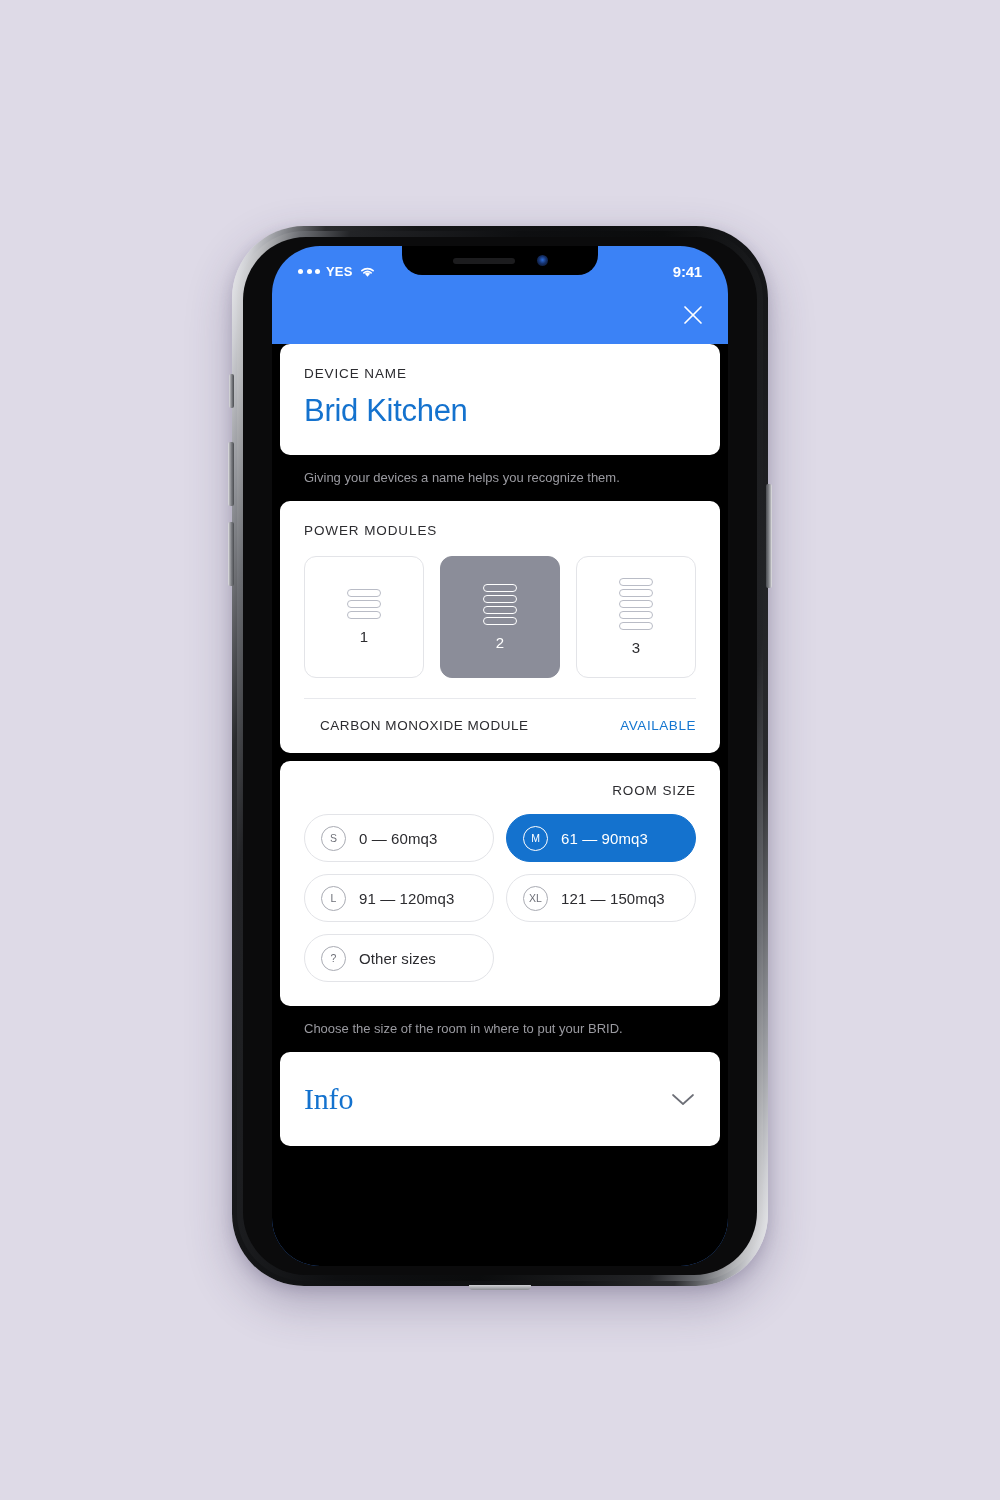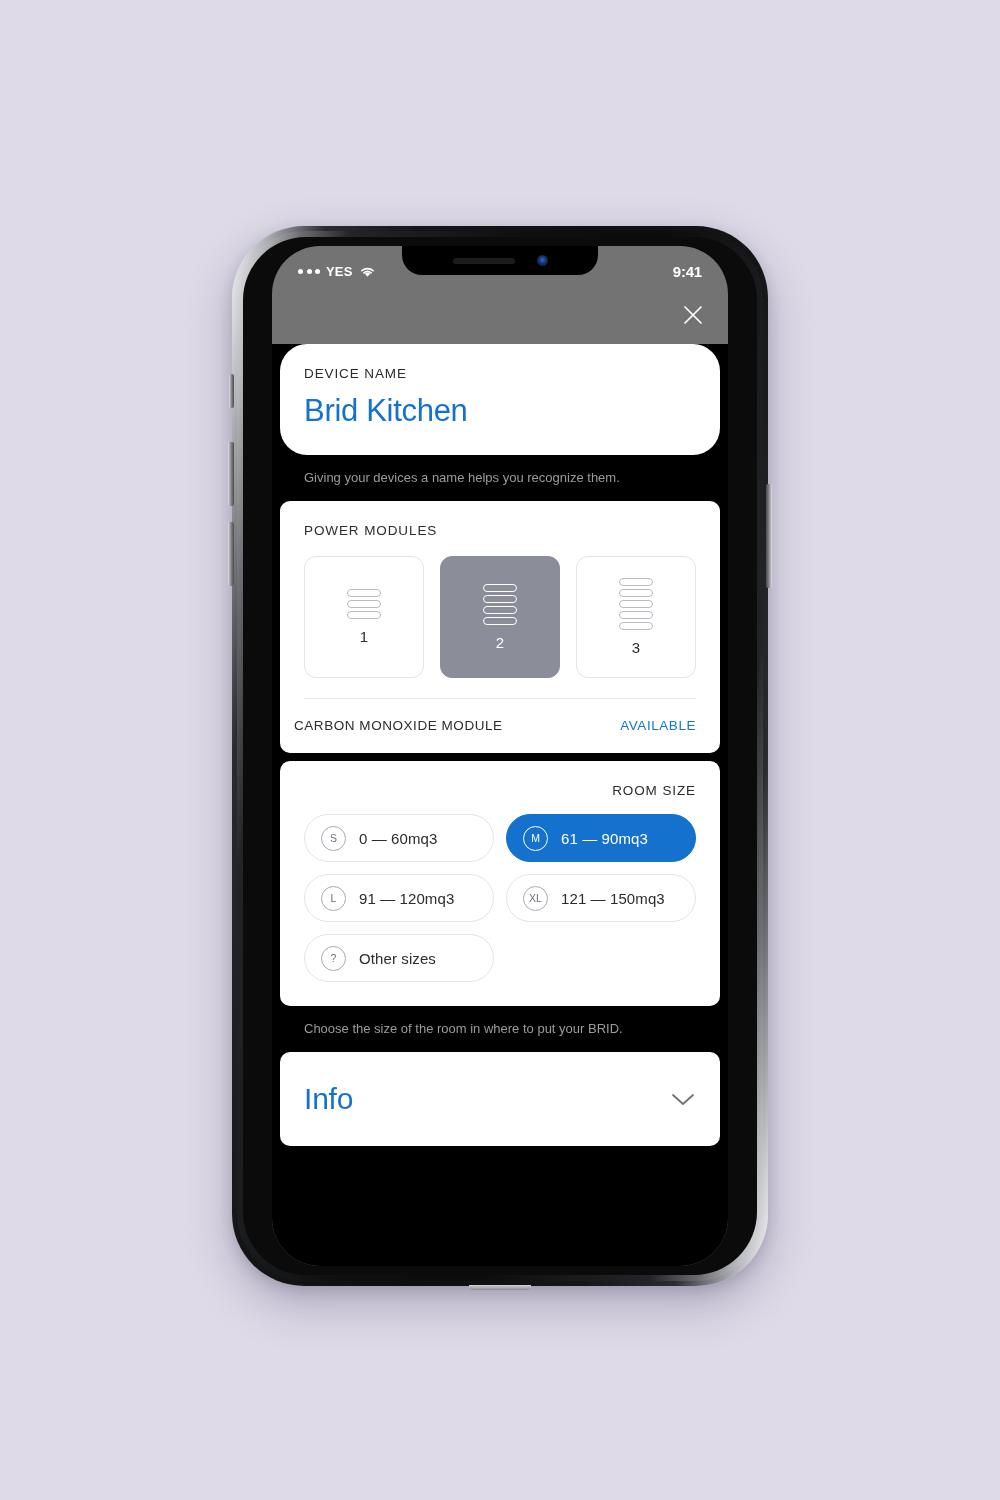--- a/index.html
+++ b/index.html
@@ -52,21 +52,21 @@
     border-radius: 63px;
     background: #0b0b0c;
   }
   .screen {
     position: absolute;
     left: 40px;
     top: 20px;
     width: 456px;
     height: 1020px;
     border-radius: 48px;
-    background: #737373;
+    background: #3b82f6;
     overflow: hidden;
   }
   
   .btn-side {
     position: absolute;
     background: linear-gradient(to right, #e6e6e9 0%, #aeafb3 25%, #77797e 60%, #4a4c50 100%);
     border-radius: 2px;
   }
   .btn-mute { left: -3px; top: 148px; width: 5px; height: 34px; }
   .btn-volup { left: -4px; top: 216px; width: 6px; height: 64px; }
@@ -189,21 +189,20 @@
   .helper {
     color: #9a9aa0;
     font-size: 13px;
     line-height: 1.55;
     padding: 13px 24px 13px 24px;
   }
 
   
   .card-device {
     padding: 22px 14px 26px 24px;
-    border-radius: 27px;
   }
   .device-name {
     color: #1472ce;
     font-size: 31px;
     margin-top: 12px;
     letter-spacing: -0.3px;
     font-weight: 400;
   }
 
   
@@ -257,21 +256,21 @@
   .module.selected .module-num { color: #fff; }
   .divider {
     height: 1px;
     background: #e8e9ed;
     margin: 0 24px;
   }
   .co-row {
     display: flex;
     align-items: center;
     justify-content: space-between;
-    padding: 19px 24px 20px 14px;
+    padding: 19px 24px 20px 40px;
   }
   .co-label {
     font-size: 13.5px;
     letter-spacing: 0.55px;
     color: #2c2c30;
   }
   .co-status {
     font-size: 13.5px;
     letter-spacing: 0.55px;
     color: #1476d0;
@@ -332,20 +331,21 @@
     display: flex;
     align-items: center;
     justify-content: space-between;
     padding: 30px 24px 30px 24px;
     cursor: pointer;
   }
   .info-title {
     color: #1472ce;
     font-size: 30px;
     letter-spacing: -0.2px;
+    font-family: Liberation Serif, serif;
   }
   .chev svg { display: block; }
 
   .gap-8 { height: 8px; }
 </style>
 </head>
 <body>
 
 <div class="phone-wrap">
   <div class="phone-outer"></div>

